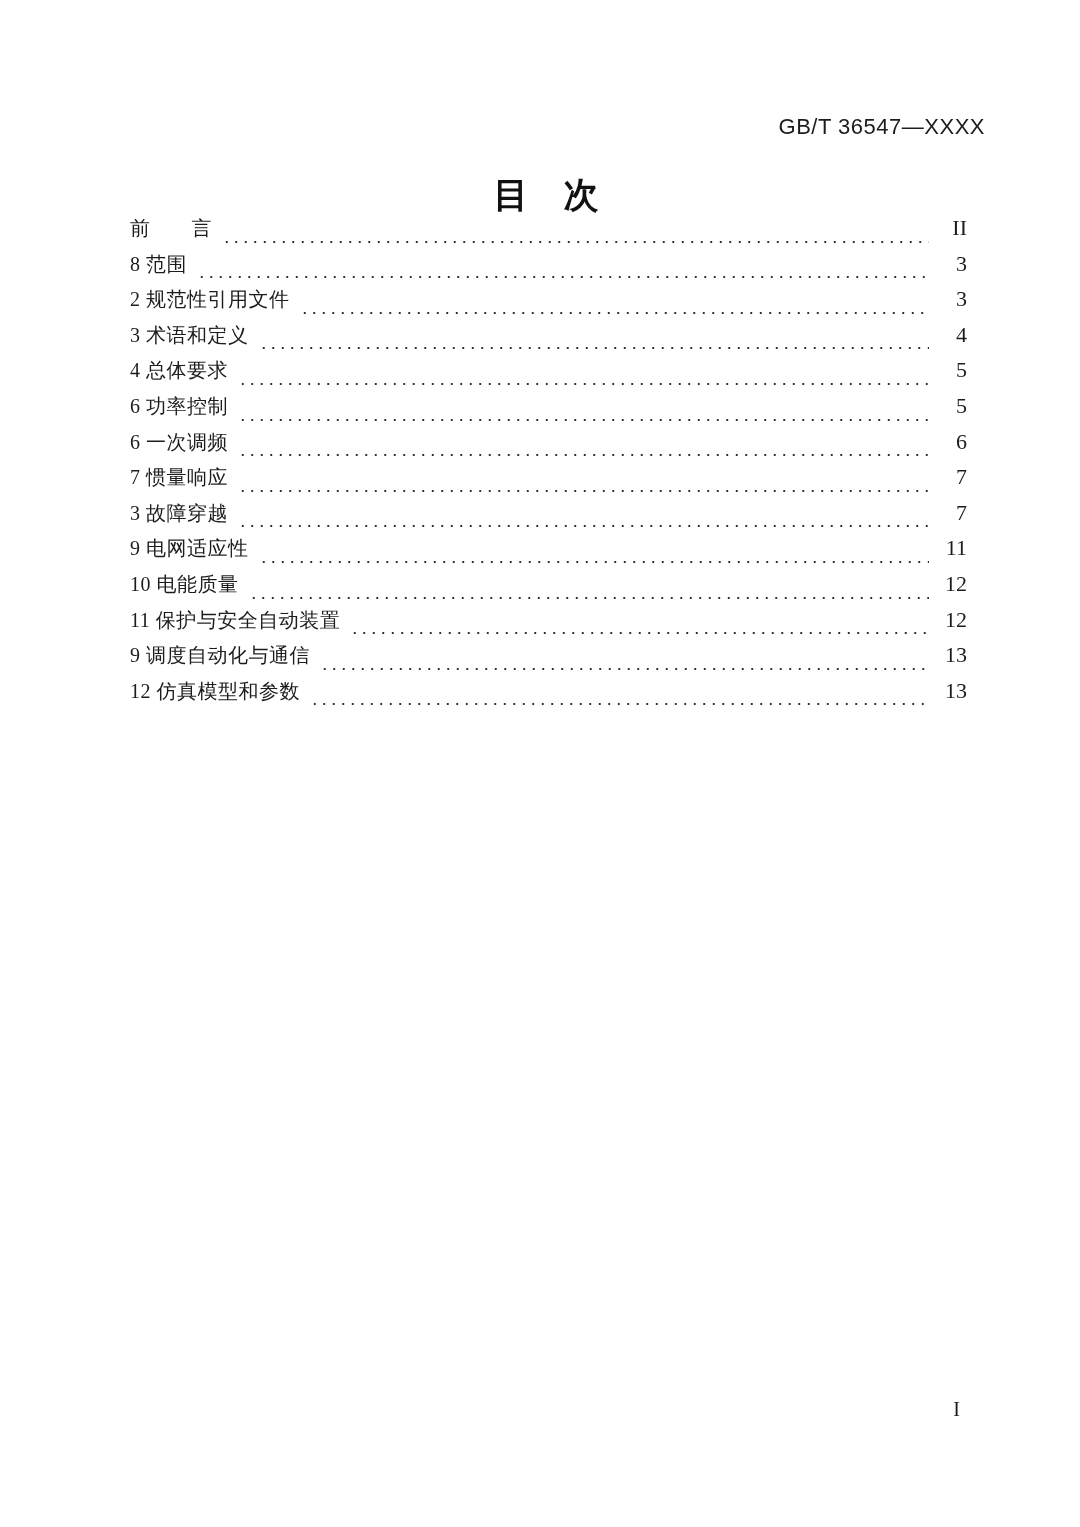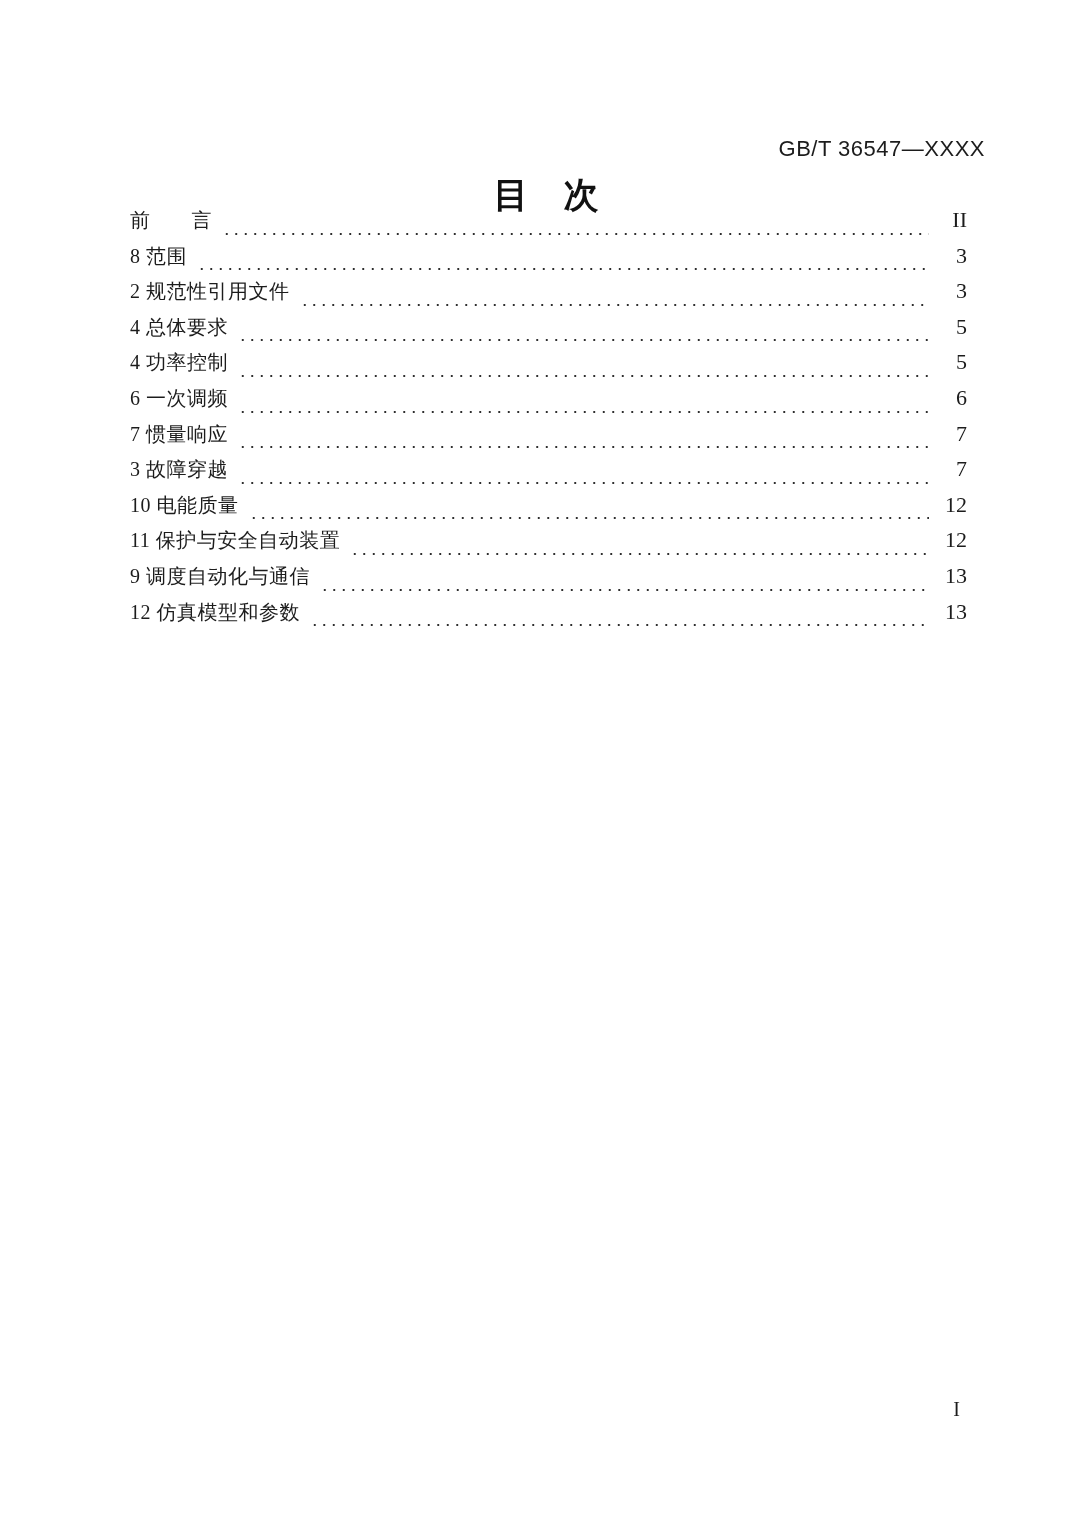--- a/index.html
+++ b/index.html
@@ -10,42 +10,42 @@
   }
   .page {
     position: relative;
     width: 1080px;
     height: 1527px;
     background: #ffffff;
     overflow: hidden;
   }
   .doc-code {
     position: absolute;
-    top: 136px;
+    top: 114px;
     right: 95px;
     font-family: "Liberation Sans", "DejaVu Sans", sans-serif;
     font-size: 22px;
     letter-spacing: 0.5px;
     color: #1c1c1c;
     font-stretch: condensed;
   }
   .doc-title {
     position: absolute;
     top: 172px;
     left: 6px;
     width: 100%;
     text-align: center;
     font-size: 35px;
     font-weight: bold;
     color: #111111;
     font-family: "Liberation Sans", "DejaVu Sans", sans-serif;
   }
   .toc {
     position: absolute;
-    top: 207px;
+    top: 215px;
     left: 130px;
     right: 113px;
   }
   .toc-row {
     display: flex;
     align-items: baseline;
     height: 35.6px;
     font-size: 20px;
     color: #1c1c1c;
   }
@@ -102,29 +102,34 @@
         <span class="toc-leader"></span>
         <span class="toc-page">3</span>
       </div>
 
       <div class="toc-row">
         <span class="toc-label">2 规范性引用文件</span>
         <span class="toc-leader"></span>
         <span class="toc-page">3</span>
       </div>
 
+      <div class="toc-row">
+        <span class="toc-label">3 术语和定义</span>
+        <span class="toc-leader"></span>
+        <span class="toc-page">4</span>
+      </div>
 
       <div class="toc-row">
         <span class="toc-label">4 总体要求</span>
         <span class="toc-leader"></span>
         <span class="toc-page">5</span>
       </div>
 
       <div class="toc-row">
-        <span class="toc-label">4 功率控制</span>
+        <span class="toc-label">6 功率控制</span>
         <span class="toc-leader"></span>
         <span class="toc-page">5</span>
       </div>
 
       <div class="toc-row">
         <span class="toc-label">6 一次调频</span>
         <span class="toc-leader"></span>
         <span class="toc-page">6</span>
       </div>
 
@@ -133,20 +138,25 @@
         <span class="toc-leader"></span>
         <span class="toc-page">7</span>
       </div>
 
       <div class="toc-row">
         <span class="toc-label">3 故障穿越</span>
         <span class="toc-leader"></span>
         <span class="toc-page">7</span>
       </div>
 
+      <div class="toc-row">
+        <span class="toc-label">9 电网适应性</span>
+        <span class="toc-leader"></span>
+        <span class="toc-page">11</span>
+      </div>
 
       <div class="toc-row">
         <span class="toc-label">10 电能质量</span>
         <span class="toc-leader"></span>
         <span class="toc-page">12</span>
       </div>
 
       <div class="toc-row">
         <span class="toc-label">11 保护与安全自动装置</span>
         <span class="toc-leader"></span>

